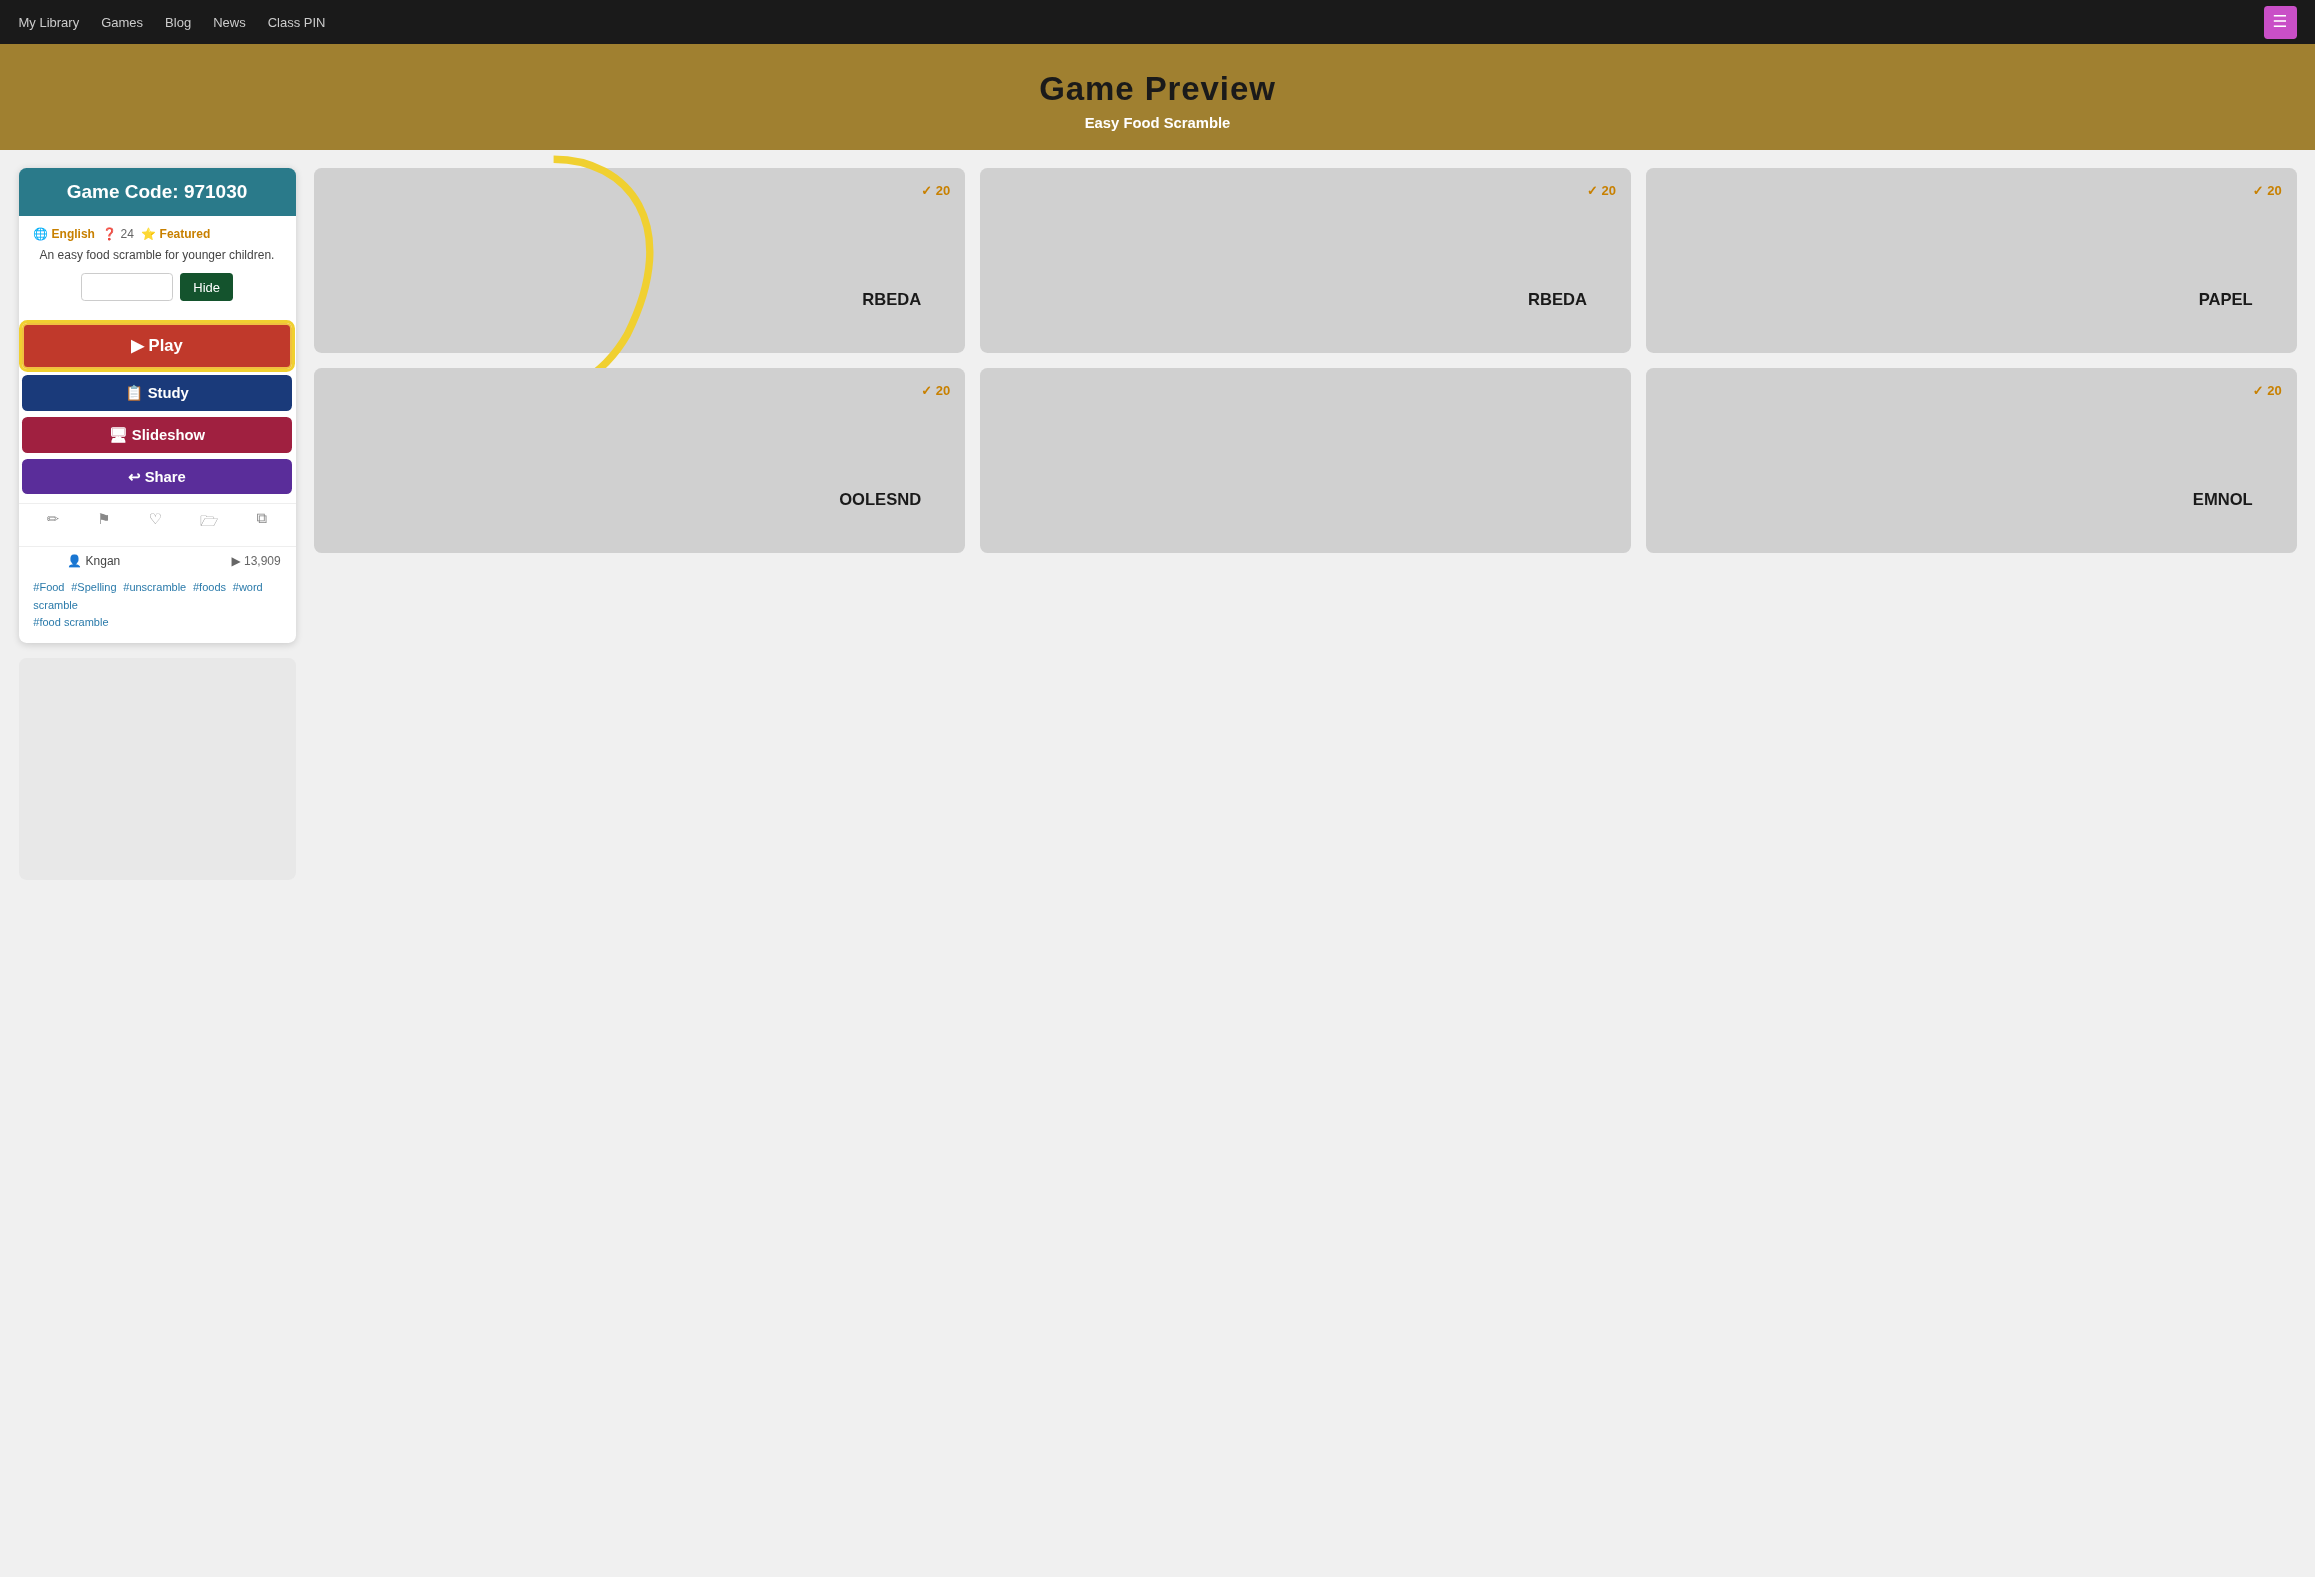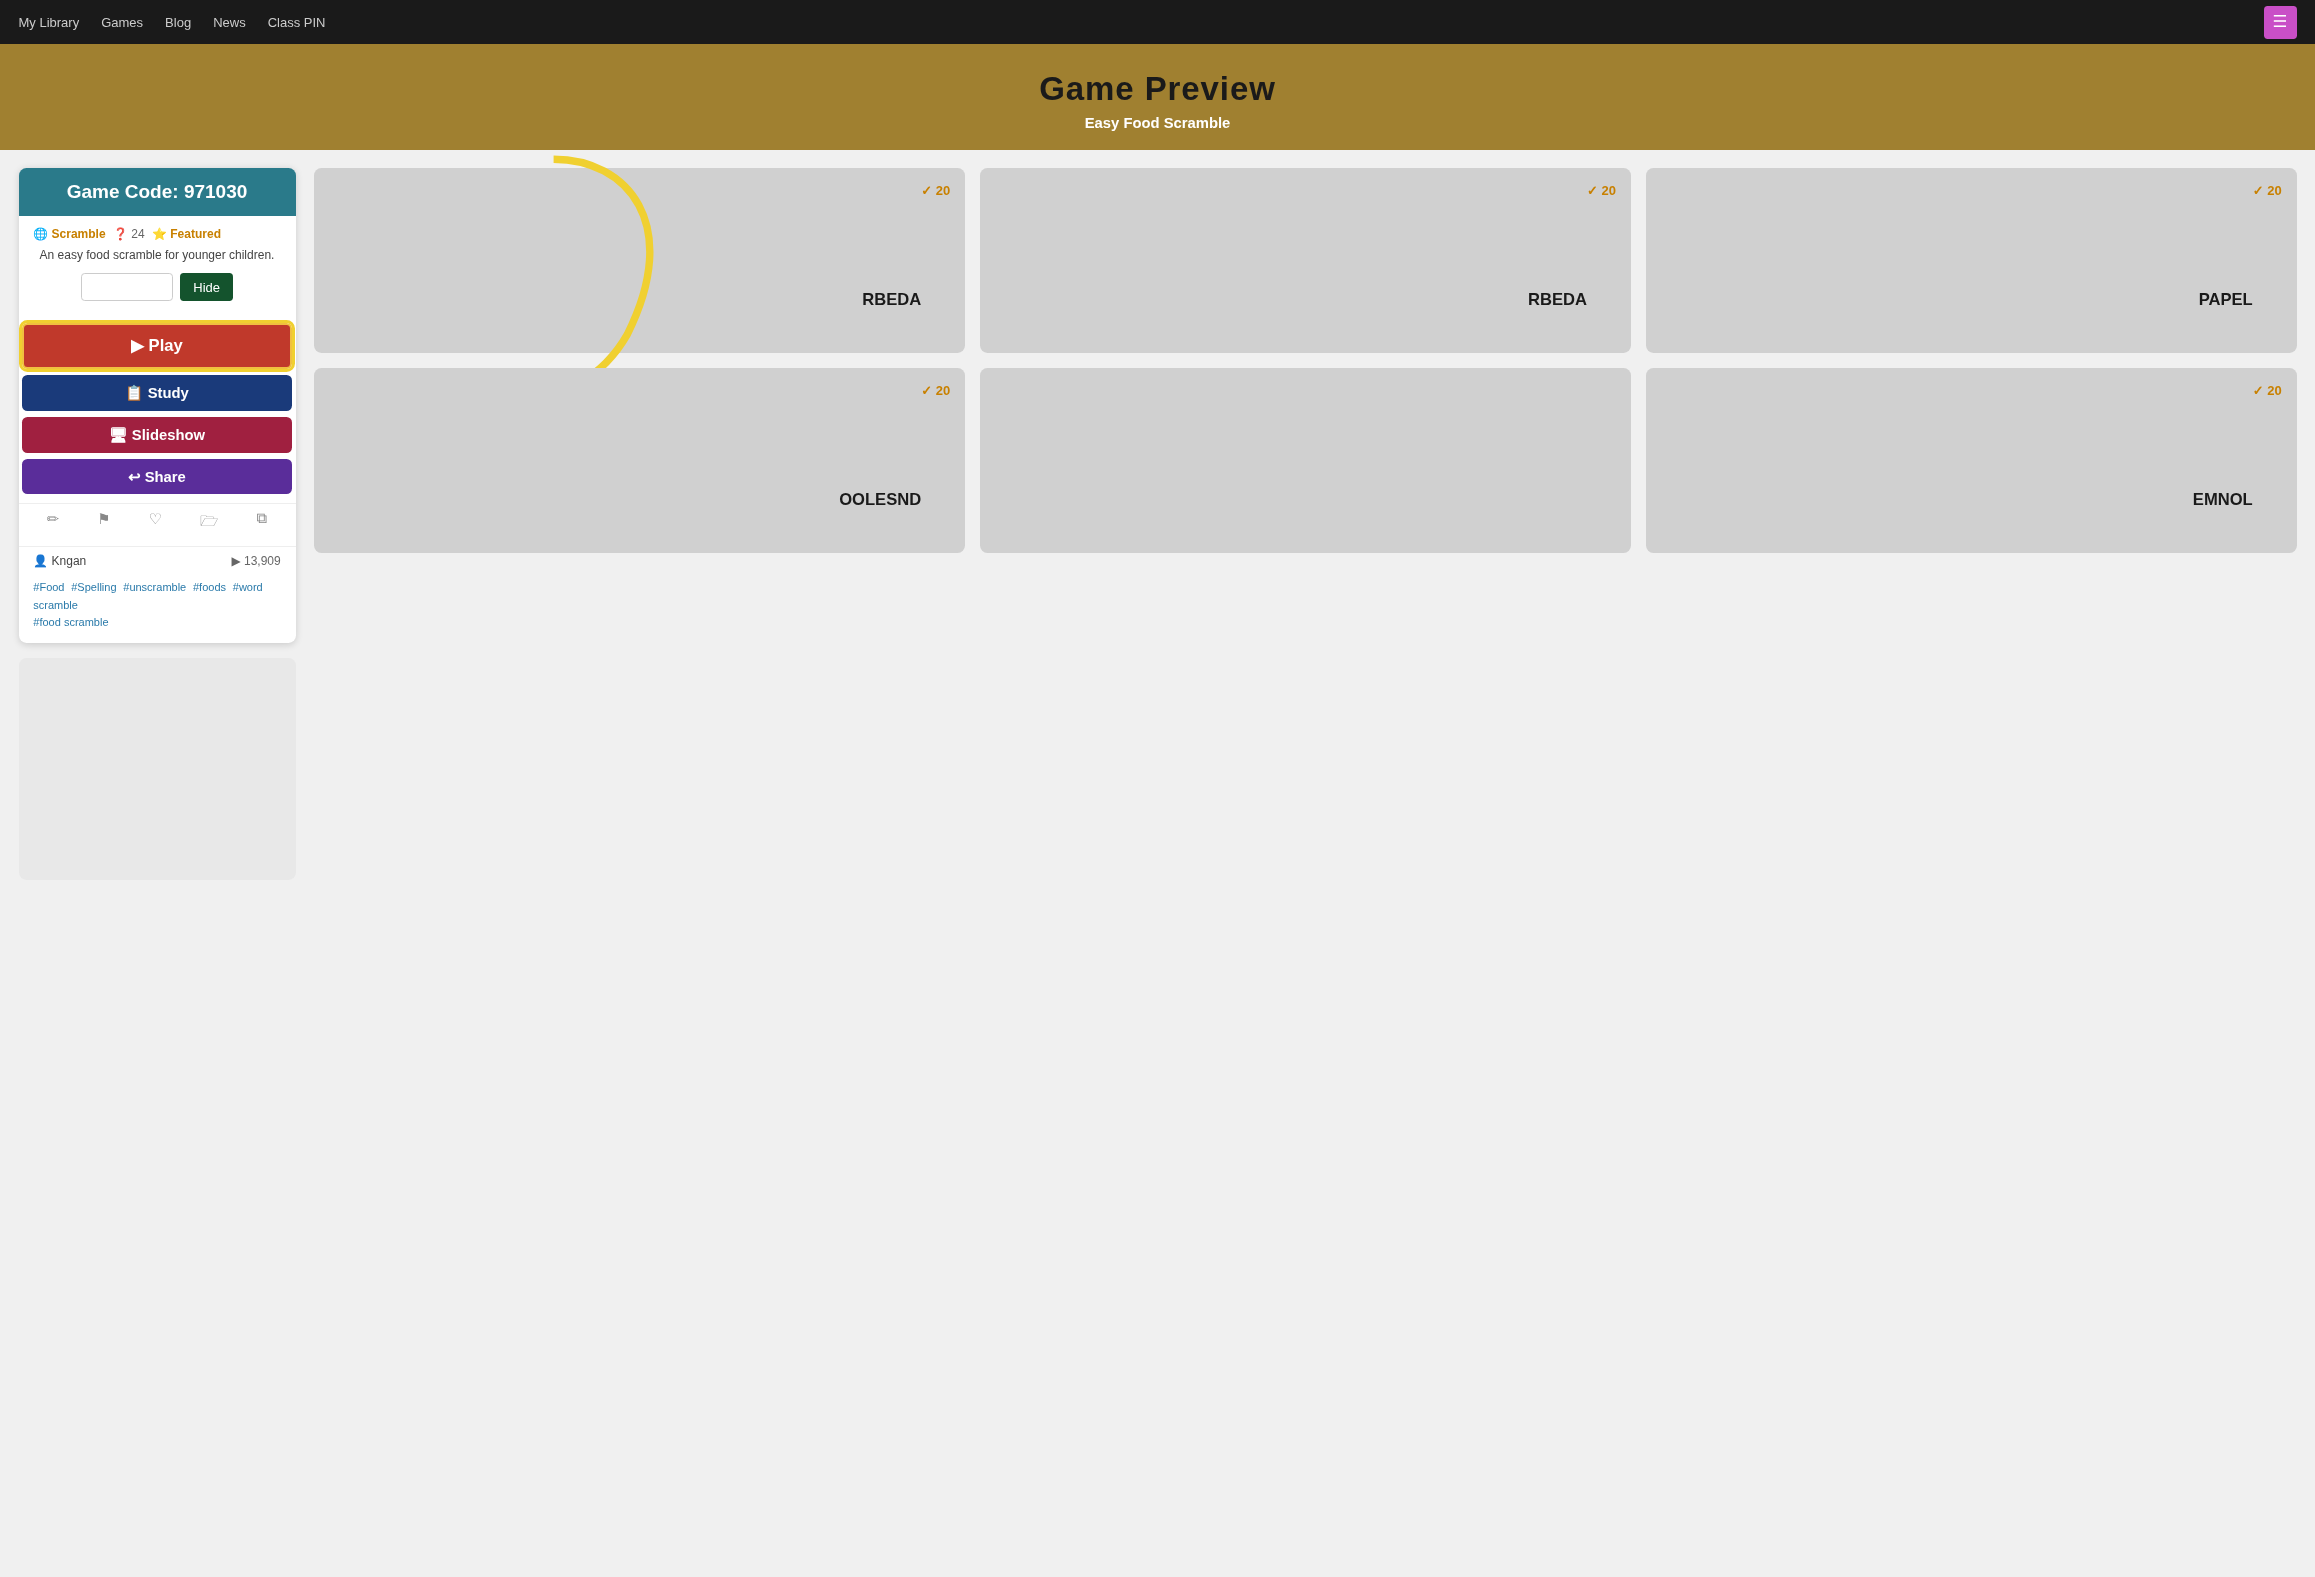--- a/index.html
+++ b/index.html
@@ -194,21 +194,21 @@
       cursor: pointer;
     }
     .game-footer {
       padding: 7.4px 14.8px 11px;
       border-top: 0.9px solid #eee;
       display: flex;
       justify-content: space-between;
       align-items: center;
       font-size: 12px;
     }
-    .author { color: #444; }
+    .author { color: #444; margin-left: 34px; }
     .play-count { color: #666; }
     .tags {
       padding: 0 14.8px 11px;
       font-size: 11px;
       color: #2a7aaa;
       line-height: 1.6;
     }
     .tags a { color: #2a7aaa; text-decoration: none; margin-right: 3.7px; }
 
     
@@ -279,21 +279,21 @@
 </div>
 
 <div class="main-content">
 
   <div class="left-panel">
 
     <div class="game-card">
       <div class="game-code-header">Game Code: 971030</div>
       <div class="game-meta">
         <div class="game-meta-badges">
-          <span class="badge-lang">🌐 Scramble</span>
+          <span class="badge-lang">🌐 English</span>
           <span class="badge-count">❓ 24</span>
           <span class="badge-featured">⭐ Featured</span>
         </div>
         <p class="game-description">An easy food scramble for younger children.</p>
         <div class="game-code-input-row">
           <input class="code-input" type="text" style="">
           <button class="hide-btn">Hide</button>
         </div>
       </div>
 

